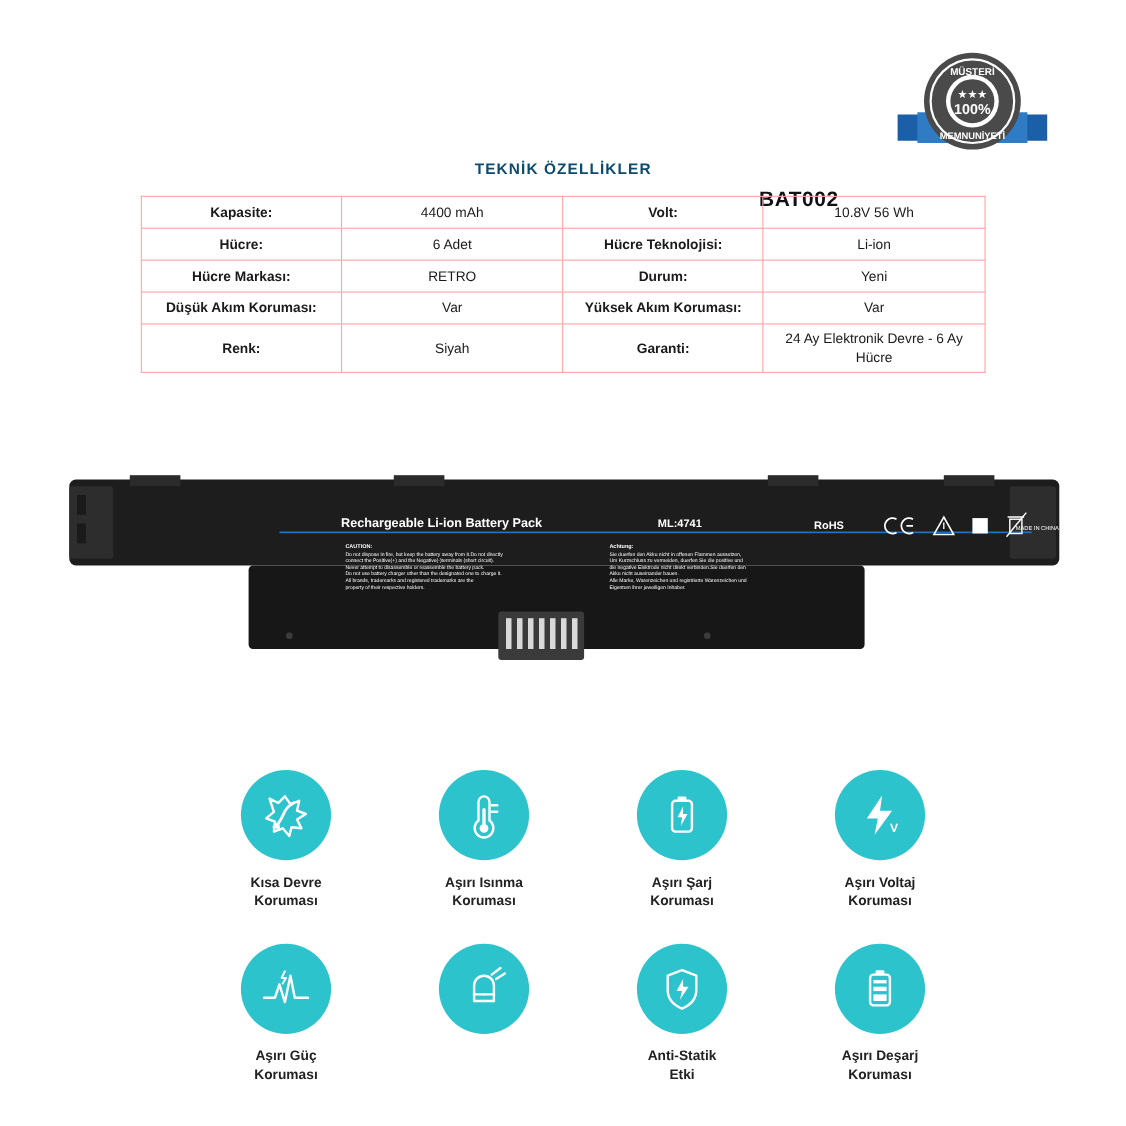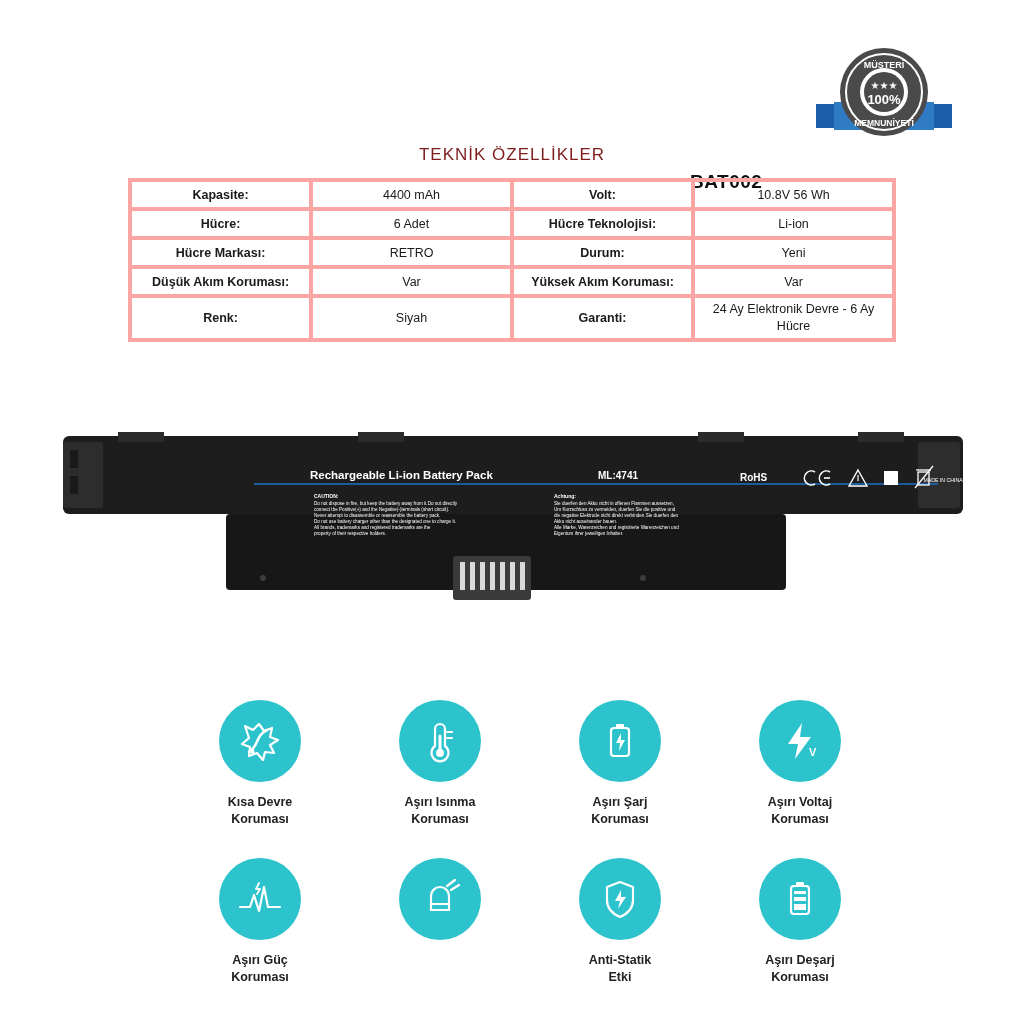--- a/index.html
+++ b/index.html
@@ -42,35 +42,35 @@
   
   .badge { position: absolute; right: 70px; top: 42px; width: 140px; height: 100px; }
   .badge svg { display: block; }
 
   
   .spec-title {
     position: absolute; left: 0; right: 0; top: 145px;
     text-align: center; width: 100%;
   }
   .spec-title span {
-    font-size: 17px; letter-spacing: 1px; color: #7f1d1d; font-weight: normal;
+    font-size: 14px; letter-spacing: 1px; color: #0c4a6e; font-weight: bold;
   }
   .model-code {
     position: absolute; top: 143px; left: 690px;
     font-size: 19px; font-weight: bold; color: #111; letter-spacing: 0.5px; margin-top: 28px;
   }
 
   table.specs {
     position: absolute; left: 128px; top: 178px;
     width: 768px;
     border-collapse: collapse;
     font-size: 12.5px;
   }
   table.specs td {
-    border: 4px solid #fca5a5;
+    border: 1px solid #fca5a5;
     height: 29px;
     padding: 3px 6px;
     text-align: center;
     vertical-align: middle;
     color: #1a1a1a;
   }
   table.specs td.label { font-weight: bold; width: 182px; }
   table.specs td.value { width: 202px; }
   table.specs tr.tall td { height: 44px; }
   table.specs td.multiline { line-height: 1.35; }

